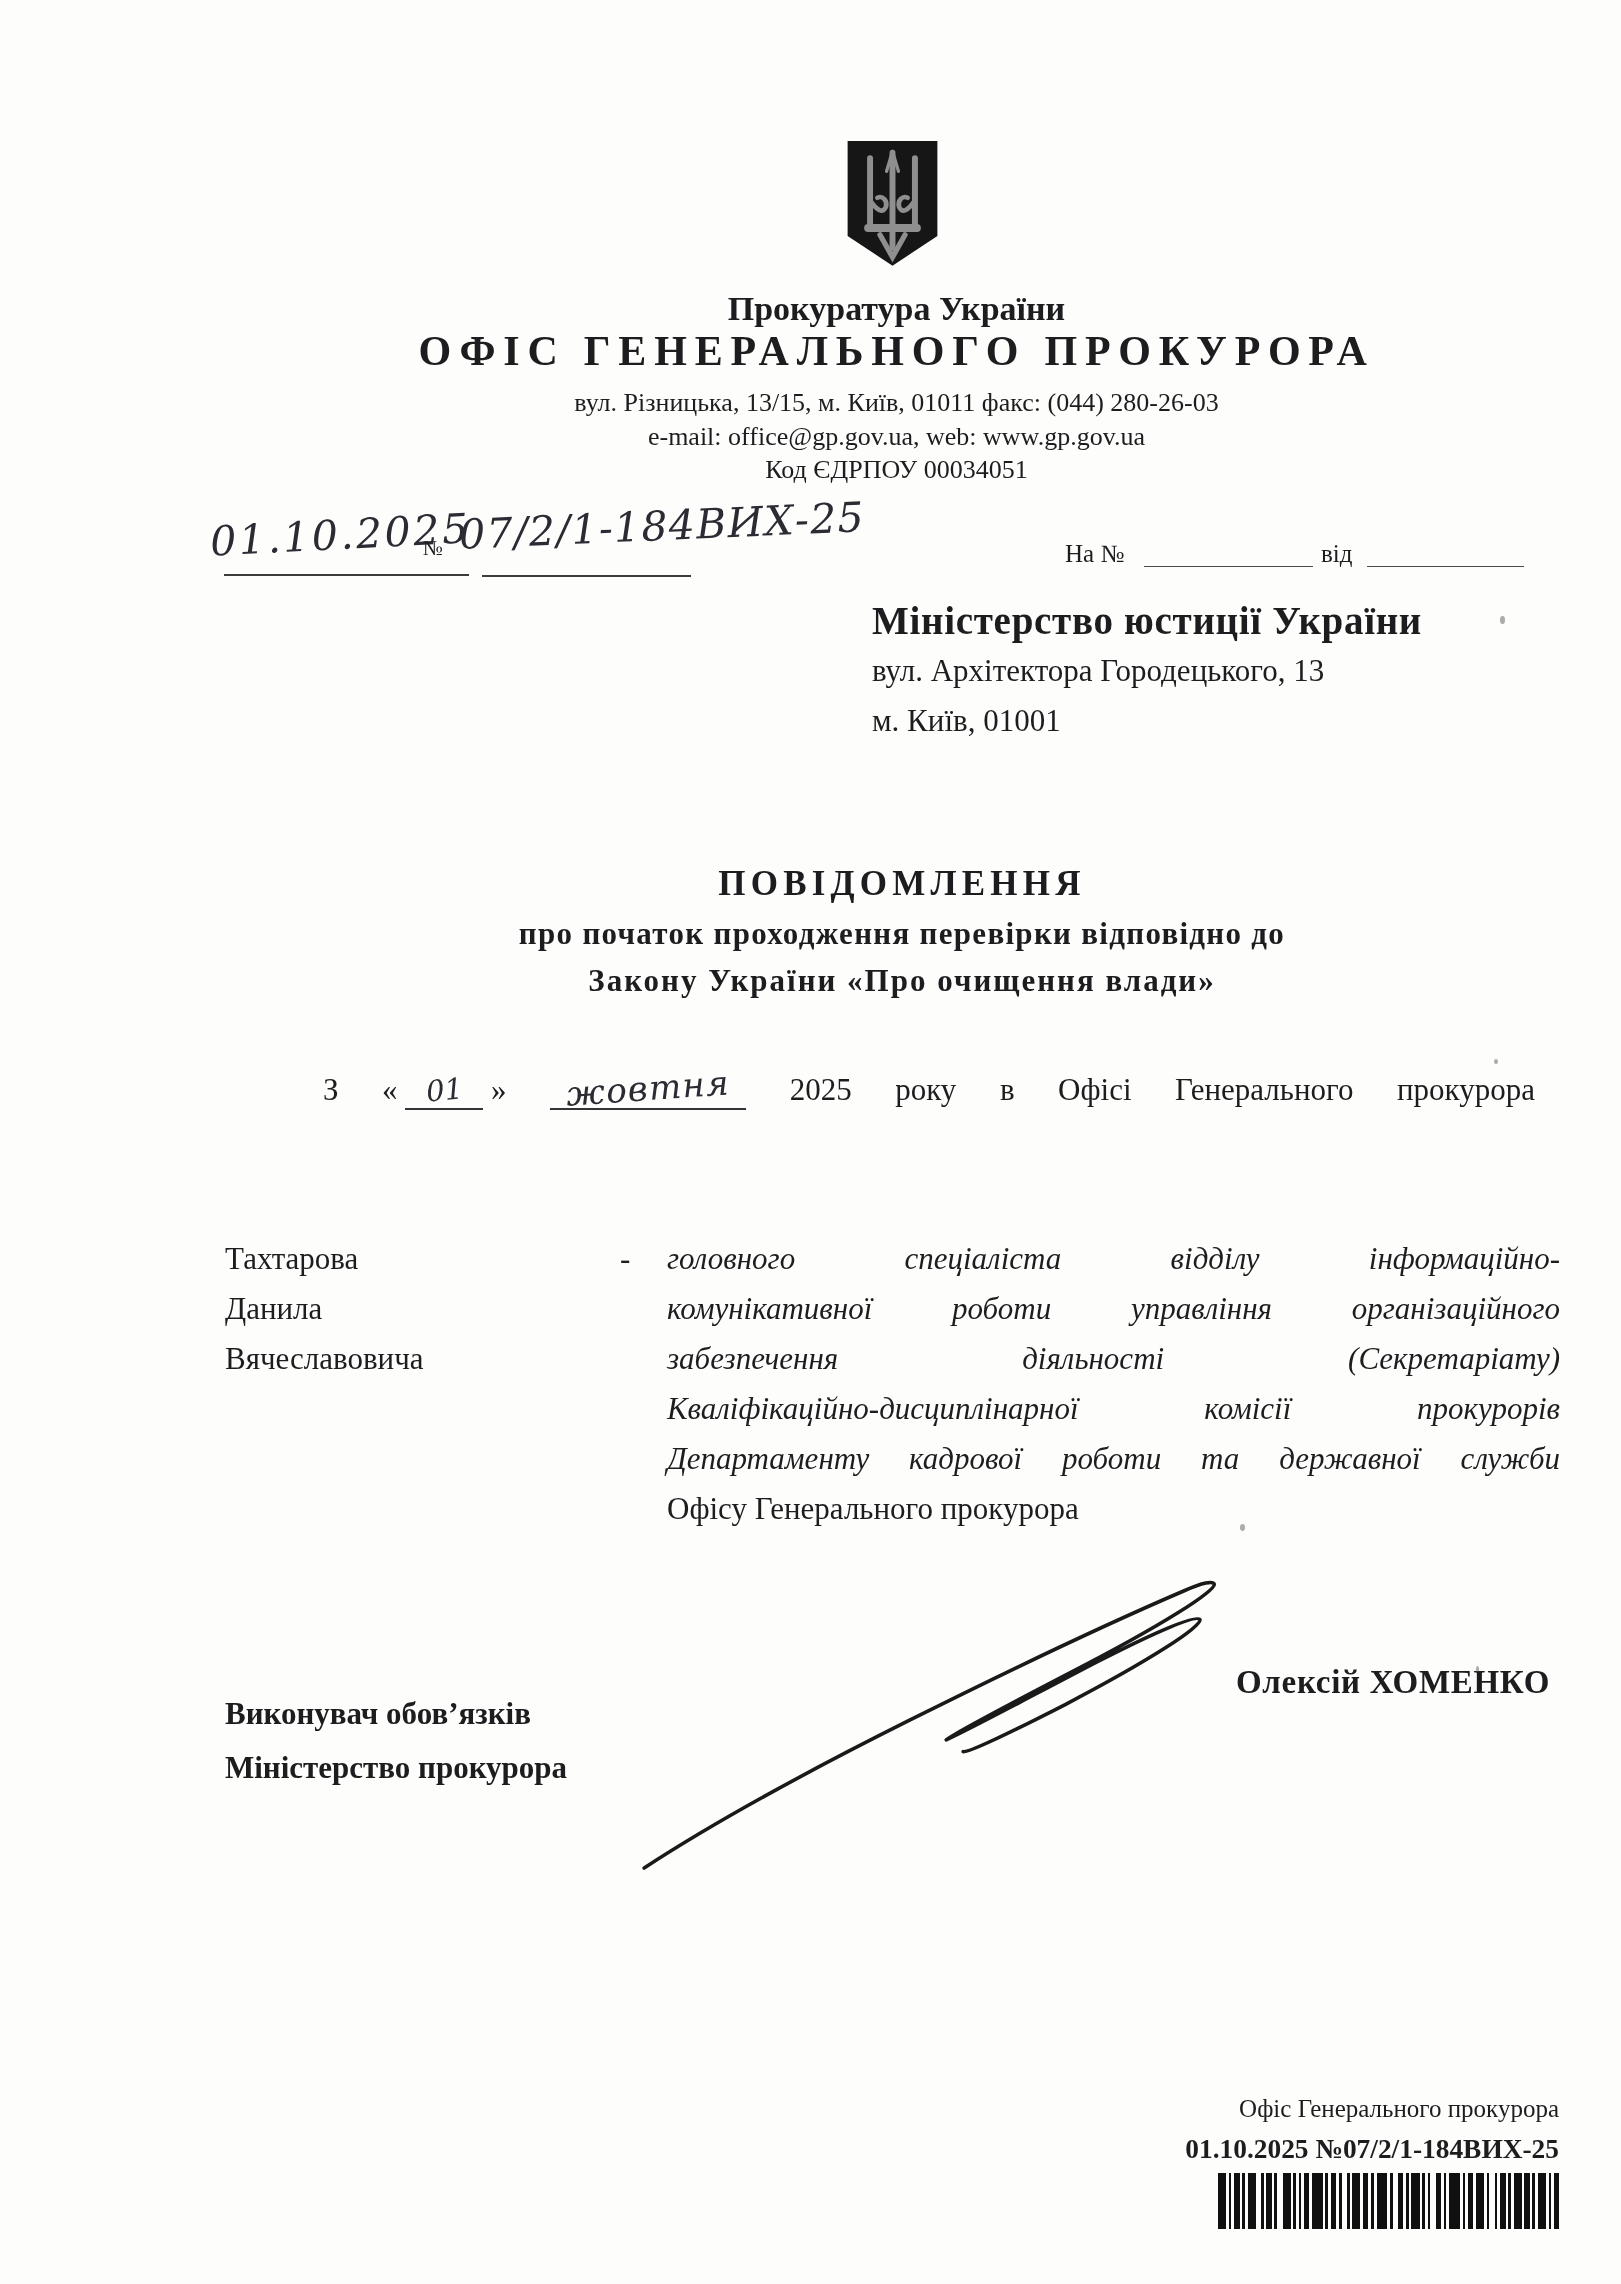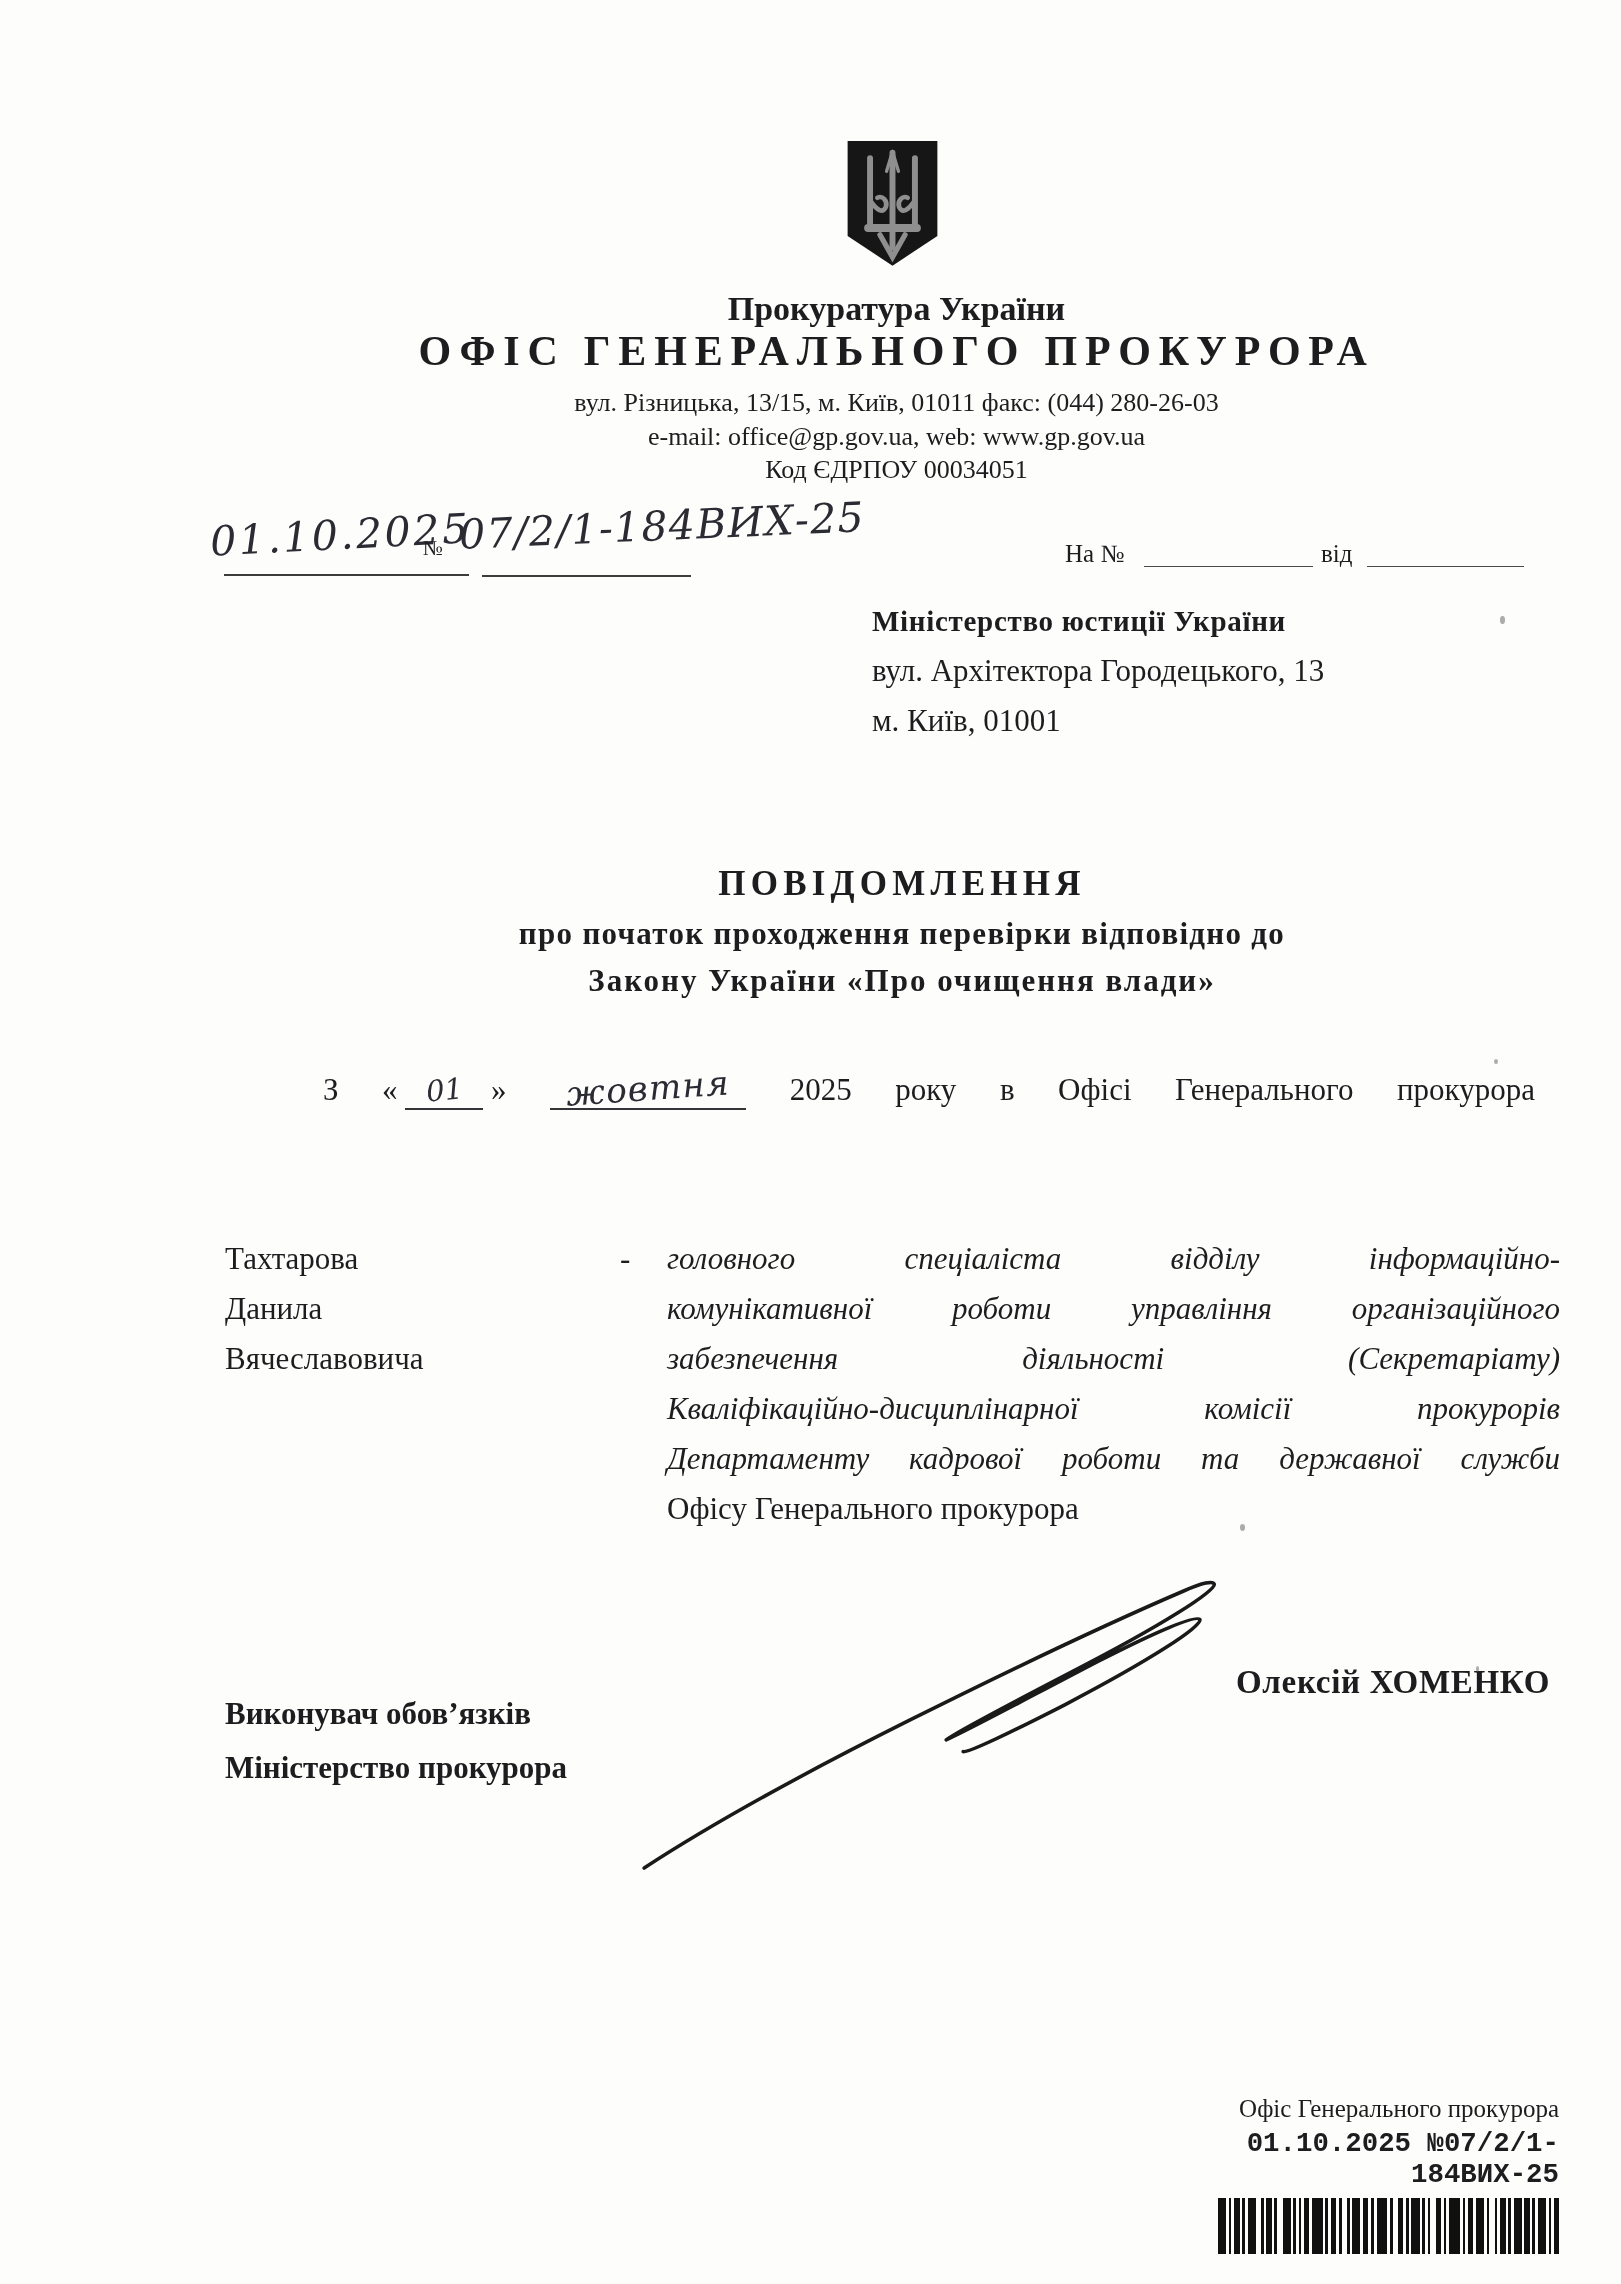--- a/index.html
+++ b/index.html
@@ -70,21 +70,21 @@
   <div class="abs" style="left:423px;top:536px;font-size:21px;">№</div>
   <div class="abs hand" style="left:459px;top:502px;font-size:41px;transform:rotate(-2.5deg);letter-spacing:1.3px;">07/2/1-184ВИХ-25</div>
   <div class="abs scanline" style="left:482px;top:575px;width:209px;"></div>
 
   <div class="abs" style="left:1065px;top:540px;font-size:25px;">На №</div>
   <div class="abs" style="left:1144px;top:566px;width:169px;height:1.3px;background:#4a4a4a;"></div>
   <div class="abs" style="left:1321px;top:540px;font-size:25px;">від</div>
   <div class="abs" style="left:1367px;top:566px;width:157px;height:1.3px;background:#4a4a4a;"></div>
 
   <div class="abs" style="left:872px;top:596px;width:693px;line-height:50px;">
-    <div class="b" style="font-size:29px;letter-spacing:0.7px;">Міністерство юстиції України</div>
+    <div class="b" style="font-size:39px;letter-spacing:0.7px;">Міністерство юстиції України</div>
     <div style="font-size:31px;">вул. Архітектора Городецького, 13</div>
     <div style="font-size:31px;">м. Київ, 01001</div>
   </div>
 
   <div class="abs center b" style="left:229px;top:864px;width:1346px;font-size:35px;letter-spacing:5.2px;">ПОВІДОМЛЕННЯ</div>
   <div class="abs center b" style="left:229px;top:916px;width:1346px;font-size:31px;letter-spacing:1.3px;">про початок проходження перевірки відповідно до</div>
   <div class="abs center b" style="left:229px;top:963px;width:1346px;font-size:31px;letter-spacing:2px;">Закону України «Про очищення влади»</div>
 
   <div class="abs flexline" style="left:225px;top:1068px;width:1310px;font-size:31px;">
     <span style="margin-left:98px;">З</span>
@@ -130,21 +130,21 @@
       <g stroke="#1a1a1a" fill="none" stroke-width="5.5" stroke-linecap="round" stroke-linejoin="round">
         <path d="M46,468 C150,400 300,318 452,242 C600,168 760,92 872,44 C900,32 916,28 918,34 C920,44 840,96 700,168 C600,220 520,262 508,272 C540,258 640,204 740,152 C830,106 890,80 896,88 C900,98 820,150 690,218 C600,264 540,292 534,290"></path>
       </g>
     </svg>
   </div>
 
   <div class="abs right b" style="left:980px;top:1664px;width:570px;font-size:33px;letter-spacing:0.7px;">Олексій ХОМЕНКО</div>
 
   <div class="abs right" style="right:62px;top:2094px;width:457px;">
     <div style="font-size:25px;line-height:29px;">Офіс Генерального прокурора</div>
-    <div class="b" style="font-family:Liberation Mono, monospace;font-size:27.4px;line-height:31px;margin-top:5px;">01.10.2025 №07/2/1-184ВИХ-25</div>
+    <div class="b" style="font-family:Liberation Serif, serif;font-size:27.4px;line-height:31px;margin-top:11px;">01.10.2025 №07/2/1-184ВИХ-25</div>
     <div class="bc" style="width:341px;height:56px;margin-top:7.8px;">
         <div class="bc-bar" style="flex-grow: 3;"></div>
         <div class="bc-gap" style="flex-grow: 1;"></div>
         <div class="bc-bar" style="flex-grow: 1;"></div>
         <div class="bc-gap" style="flex-grow: 1;"></div>
         <div class="bc-bar" style="flex-grow: 2;"></div>
         <div class="bc-gap" style="flex-grow: 1;"></div>
         <div class="bc-bar" style="flex-grow: 1;"></div>
         <div class="bc-gap" style="flex-grow: 1;"></div>
         <div class="bc-bar" style="flex-grow: 3;"></div>

